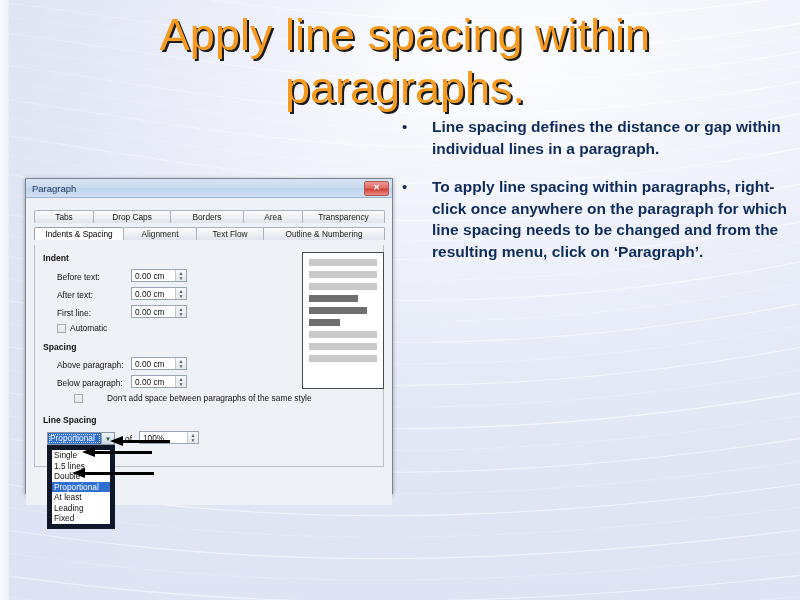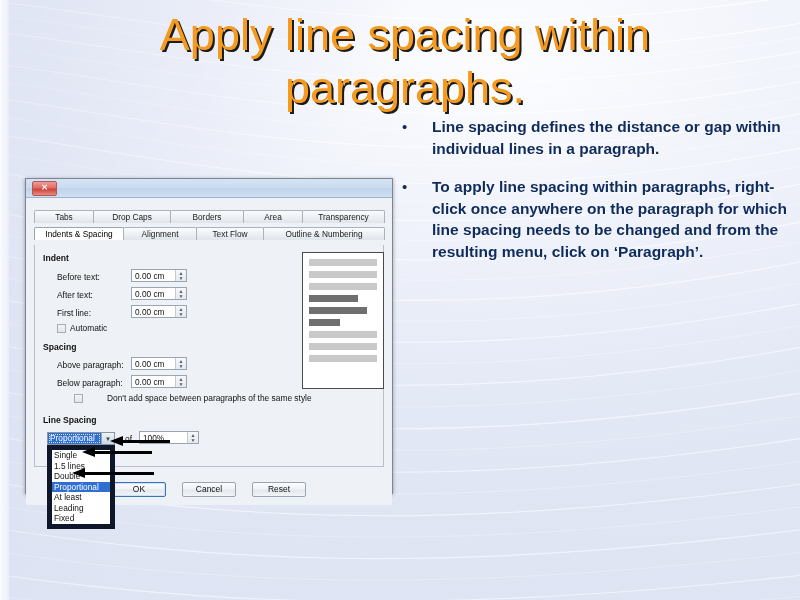--- a/index.html
+++ b/index.html
@@ -388,20 +388,21 @@
     </div>
     <div class="bullet-row">
       <span class="bullet-mark">•</span>
       <span class="bullet-text">To apply line spacing within paragraphs, right-click once anywhere on the paragraph for which line spacing needs to be changed and from the resulting menu, click on ‘Paragraph’.</span>
     </div>
   </div>
 
   <div id="dialog">
 
     <div id="dlg-titlebar">
+      <span id="dlg-title">Paragraph</span>
       <span id="dlg-close">✕</span>
     </div>
 
     <div id="dlg-body">
 
       <div id="tabrow1">
         <div class="tab" style="flex:0 0 60px">Tabs</div>
         <div class="tab" style="flex:0 0 78px">Drop Caps</div>
         <div class="tab" style="flex:0 0 74px">Borders</div>
         <div class="tab" style="flex:0 0 60px">Area</div>
@@ -493,25 +494,20 @@
           <div class="pv-line dark" style="width:72%"></div>
           <div class="pv-line dark" style="width:85%"></div>
           <div class="pv-line dark" style="width:45%"></div>
           <div class="pv-line" style="width:100%"></div>
           <div class="pv-line" style="width:100%"></div>
           <div class="pv-line" style="width:100%"></div>
         </div>
 
       </div>
 
-      <div id="btnrow">
-        <div class="dlg-btn default">OK</div>
-        <div class="dlg-btn">Cancel</div>
-        <div class="dlg-btn">Reset</div>
-      </div>
 
     </div>
   </div>
 
   <div class="arrow-annot" style="left:110px; top:436px; width:60px;">
     <div class="shaft" style="width:52px;"></div>
     <div class="head"></div>
   </div>
 
   <div class="arrow-annot" style="left:82px; top:447px; width:70px;">

